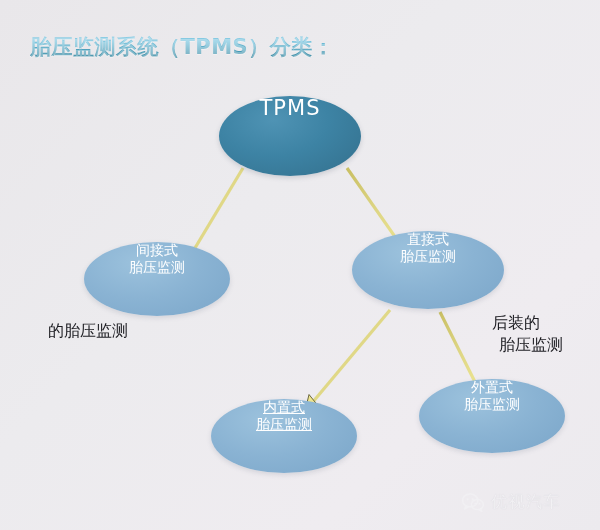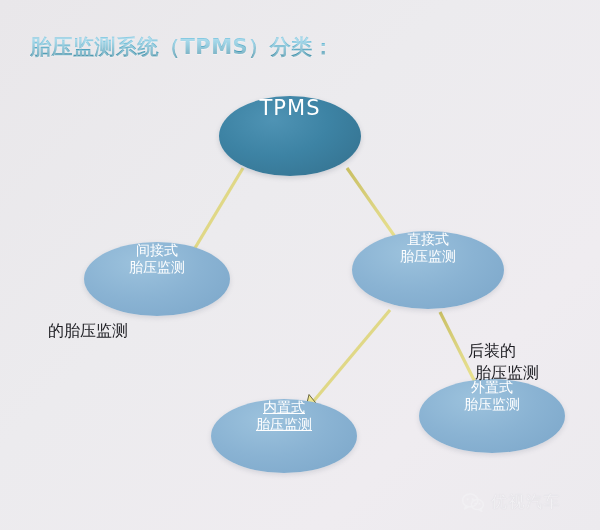--- a/index.html
+++ b/index.html
@@ -113,23 +113,22 @@
     font-size: 16px;
     line-height: 1.38;
     white-space: nowrap;
     font-weight: 500;
   }
   #annot-left {
     left: 34px;
     top: 320px;
   }
   #annot-right {
-    left: 468px;
+    left: 492px;
     top: 312px;
-    margin-top: 28px;
   }
   .annot .line { display: block; }
   #annot-left .line.l2 { margin-left: 14px; }
   #annot-right .line.l2 { margin-left: 7px; }
 
   
   #watermark {
     position: absolute;
     left: 462px;
     top: 492px;

